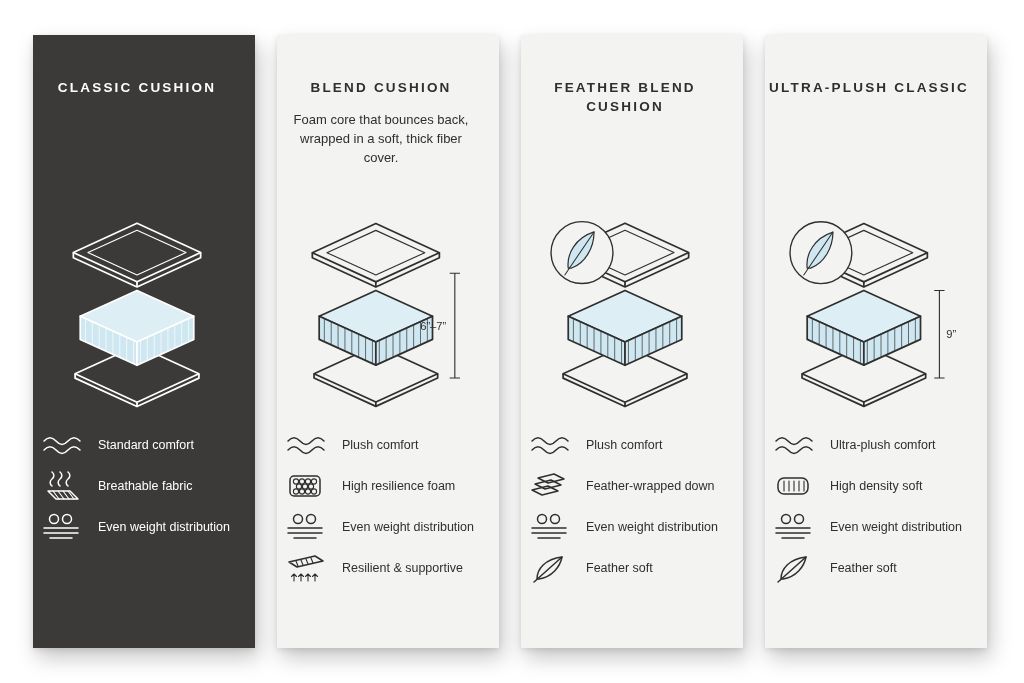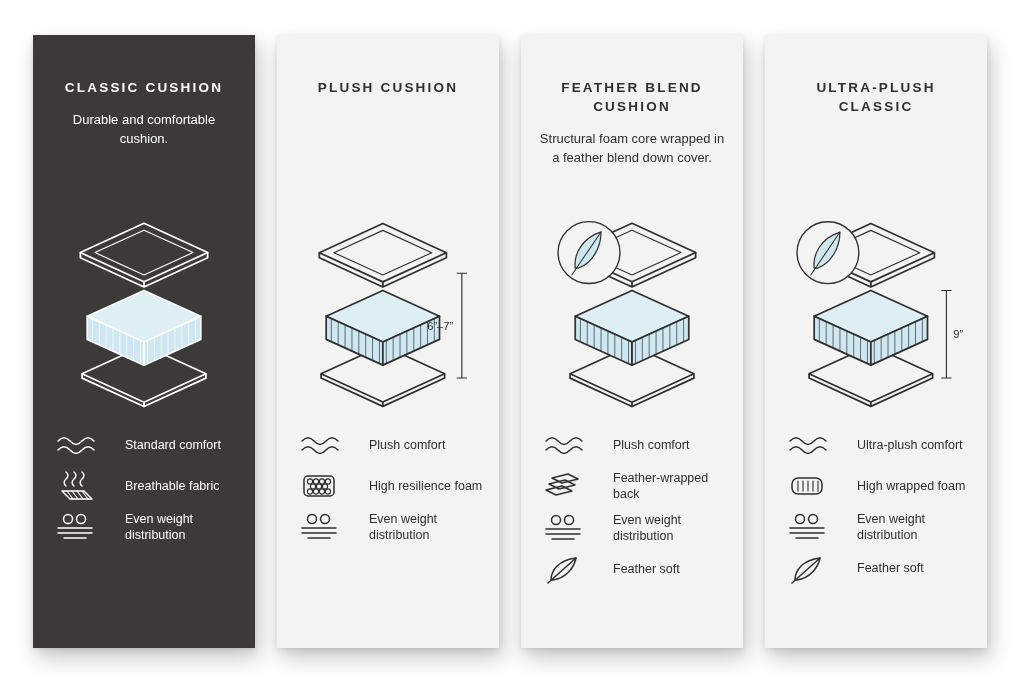--- a/index.html
+++ b/index.html
@@ -3,38 +3,38 @@
 <meta charset="utf-8">
 <style>
   html,body{margin:0;padding:0;}
   body{
     width:1024px;height:683px;overflow:hidden;background:#ffffff;
     font-family:"Liberation Sans",sans-serif;
   }
   .board{display:flex;gap:22px;padding:35px 0 0 33px;}
   .card{
     width:222px;height:613px;box-sizing:border-box;
-    padding:44px 14px 0 14px;
+    padding:44px 14px 0 0;
     background:var(--card-bg);color:var(--ink);
     --card-bg:#f3f3f1;--ink:#2f2f2f;
     box-shadow:4px 10px 20px rgba(0,0,0,0.22), 0 2px 6px rgba(0,0,0,0.10);
   }
   .card.dark{--card-bg:#3b3a38;--ink:#ffffff;}
   .card-header{height:120px;}
   .card h2{
     margin:0;font-size:13.5px;font-weight:700;letter-spacing:2.2px;
     text-align:center;line-height:1.4;
   }
   .desc{
     margin:13px auto 0;max-width:192px;font-size:13px;line-height:1.45;
     text-align:center;
   }
   .illus{height:230px;display:flex;align-items:center;justify-content:center;}
   .features{padding-left:6px;}
-  .frow{display:flex;align-items:center;gap:28px;min-height:32px;margin-bottom:9px;}
+  .frow{display:flex;align-items:center;gap:15px;min-height:32px;margin-bottom:9px;}
   .ficon{width:44px;height:32px;flex:0 0 44px;color:var(--ink);}
   .flabel{font-size:12.5px;line-height:1.3;max-width:134px;}
   
   .ln{fill:none;stroke:currentColor;stroke-width:1.5;stroke-linecap:round;stroke-linejoin:round;}
   .lnt{fill:none;stroke:currentColor;stroke-width:1.1;stroke-linecap:round;stroke-linejoin:round;}
   
   .cushion{color:var(--ink);}
   .cushion .face{fill:var(--card-bg);stroke:currentColor;stroke-width:2;stroke-linejoin:round;}
   .cushion .edge{fill:none;stroke:currentColor;stroke-width:2;stroke-linejoin:round;}
   .cushion .inner{fill:none;stroke:currentColor;stroke-width:1.3;stroke-linejoin:round;}
@@ -48,21 +48,20 @@
   .cushion .fvein{fill:none;stroke:currentColor;stroke-width:1.2;stroke-linecap:round;}
 </style>
 </head>
 <body>
 
 <div class="board">
 
   <div class="card dark">
     <div class="card-header">
       <h2>CLASSIC CUSHION</h2>
-      <div class="desc">Durable and comfortable cushion.</div>
     </div>
     <div class="illus">
       <svg class="cushion" width="172" height="193" viewBox="0 0 200 224">
         <defs>
             <clipPath id="hatch-c0">
               <path d="M34,114 L100,144 L166,114 L166,141 L100,171 L34,141 Z"></path>
             </clipPath>
           </defs>
 
         <path class="face" d="M100,148 L172,181 L100,214 L28,181 Z"></path>
@@ -104,21 +103,22 @@
             <circle class="ln" cx="28" cy="8" r="4.5"></circle>
           <path class="ln" d="M5,17 H39 M5,22 H39 M11,27 H33"></path>
         </svg>
         <span class="flabel">Even weight distribution</span>
       </div>
     </div>
   </div>
 
   <div class="card">
     <div class="card-header">
-      <h2>PLUSH CUSHION</h2>
+      <h2>BLEND CUSHION</h2>
+      <div class="desc">Foam core that bounces back, wrapped in a soft, thick fiber cover.</div>
     </div>
     <div class="illus">
       <svg class="cushion" width="182" height="193" viewBox="0 0 212 224">
         <defs>
             <clipPath id="hatch-c1">
               <path d="M34,114 L100,144 L166,114 L166,141 L100,171 L34,141 Z"></path>
             </clipPath>
           </defs>
         <path class="face" d="M100,148 L172,181 L100,214 L28,181 Z"></path>
         <path class="edge" d="M28,181 L28,186 L100,219 L172,186 L172,181 M100,214 L100,219"></path>
@@ -162,27 +162,34 @@
         <span class="flabel">High resilience foam</span>
       </div>
       <div class="frow">
         <svg class="ficon" viewBox="0 0 44 32">
           <circle class="ln" cx="15" cy="8" r="4.5"></circle>
             <circle class="ln" cx="28" cy="8" r="4.5"></circle>
           <path class="ln" d="M5,17 H39 M5,22 H39 M11,27 H33"></path>
         </svg>
         <span class="flabel">Even weight distribution</span>
       </div>
+      <div class="frow">
+        <svg class="ficon" viewBox="0 0 44 32">
+          <path class="ln" d="M6,10 L32,4 L40,9 L14,15 Z"></path>
+          <path class="lnt" d="M13,9 L15,14 M18,8 L20,13 M23,7 L25,12 M28,6 L30,11"></path>
+          <path class="lnt" d="M11,29 V22 M8.5,24.5 L11,22 L13.5,24.5 M18,29 V22 M15.5,24.5 L18,22 L20.5,24.5 M25,29 V22 M22.5,24.5 L25,22 L27.5,24.5 M32,29 V22 M29.5,24.5 L32,22 L34.5,24.5"></path>
+        </svg>
+        <span class="flabel">Resilient &amp; supportive</span>
+      </div>
     </div>
   </div>
 
   <div class="card">
     <div class="card-header">
       <h2>FEATHER BLEND CUSHION</h2>
-      <div class="desc">Structural foam core wrapped in a feather blend down cover.</div>
     </div>
     <div class="illus">
       <svg class="cushion" width="172" height="193" viewBox="0 0 200 224">
         <defs>
             <clipPath id="hatch-c2">
               <path d="M34,114 L100,144 L166,114 L166,141 L100,171 L34,141 Z"></path>
             </clipPath>
           </defs>
         <path class="face" d="M100,148 L172,181 L100,214 L28,181 Z"></path>
         <path class="edge" d="M28,181 L28,186 L100,219 L172,186 L172,181 M100,214 L100,219"></path>
@@ -210,21 +217,21 @@
           <path class="ln" d="M5,21 C9,16.5 13,16.5 17,21 C21,25.5 25,25.5 29,21 C33,16.5 37,16.5 41,21"></path>
         </svg>
         <span class="flabel">Plush comfort</span>
       </div>
       <div class="frow">
         <svg class="ficon" viewBox="0 0 44 32">
           <path class="ln" d="M11,8 L27,4 L37,9 L21,13 Z"></path>
           <path class="ln" d="M8,14 L24,10 L34,15 L18,19 Z"></path>
           <path class="ln" d="M5,20 L21,16 L31,21 L15,25 Z"></path>
         </svg>
-        <span class="flabel">Feather-wrapped back</span>
+        <span class="flabel">Feather-wrapped down</span>
       </div>
       <div class="frow">
         <svg class="ficon" viewBox="0 0 44 32">
           <circle class="ln" cx="15" cy="8" r="4.5"></circle>
             <circle class="ln" cx="28" cy="8" r="4.5"></circle>
           <path class="ln" d="M5,17 H39 M5,22 H39 M11,27 H33"></path>
         </svg>
         <span class="flabel">Even weight distribution</span>
       </div>
       <div class="frow">
@@ -275,21 +282,21 @@
           <path class="ln" d="M5,12 C9,7.5 13,7.5 17,12 C21,16.5 25,16.5 29,12 C33,7.5 37,7.5 41,12"></path>
           <path class="ln" d="M5,21 C9,16.5 13,16.5 17,21 C21,25.5 25,25.5 29,21 C33,16.5 37,16.5 41,21"></path>
         </svg>
         <span class="flabel">Ultra-plush comfort</span>
       </div>
       <div class="frow">
         <svg class="ficon" viewBox="0 0 44 32">
           <rect class="ln" x="7" y="8" width="30" height="16" rx="6"></rect>
           <path class="lnt" d="M13,11 V21 M18,11 V21 M23,11 V21 M28,11 V21 M33,11 V21"></path>
         </svg>
-        <span class="flabel">High wrapped foam</span>
+        <span class="flabel">High density soft</span>
       </div>
       <div class="frow">
         <svg class="ficon" viewBox="0 0 44 32">
           <circle class="ln" cx="15" cy="8" r="4.5"></circle>
             <circle class="ln" cx="28" cy="8" r="4.5"></circle>
           <path class="ln" d="M5,17 H39 M5,22 H39 M11,27 H33"></path>
         </svg>
         <span class="flabel">Even weight distribution</span>
       </div>
       <div class="frow">

